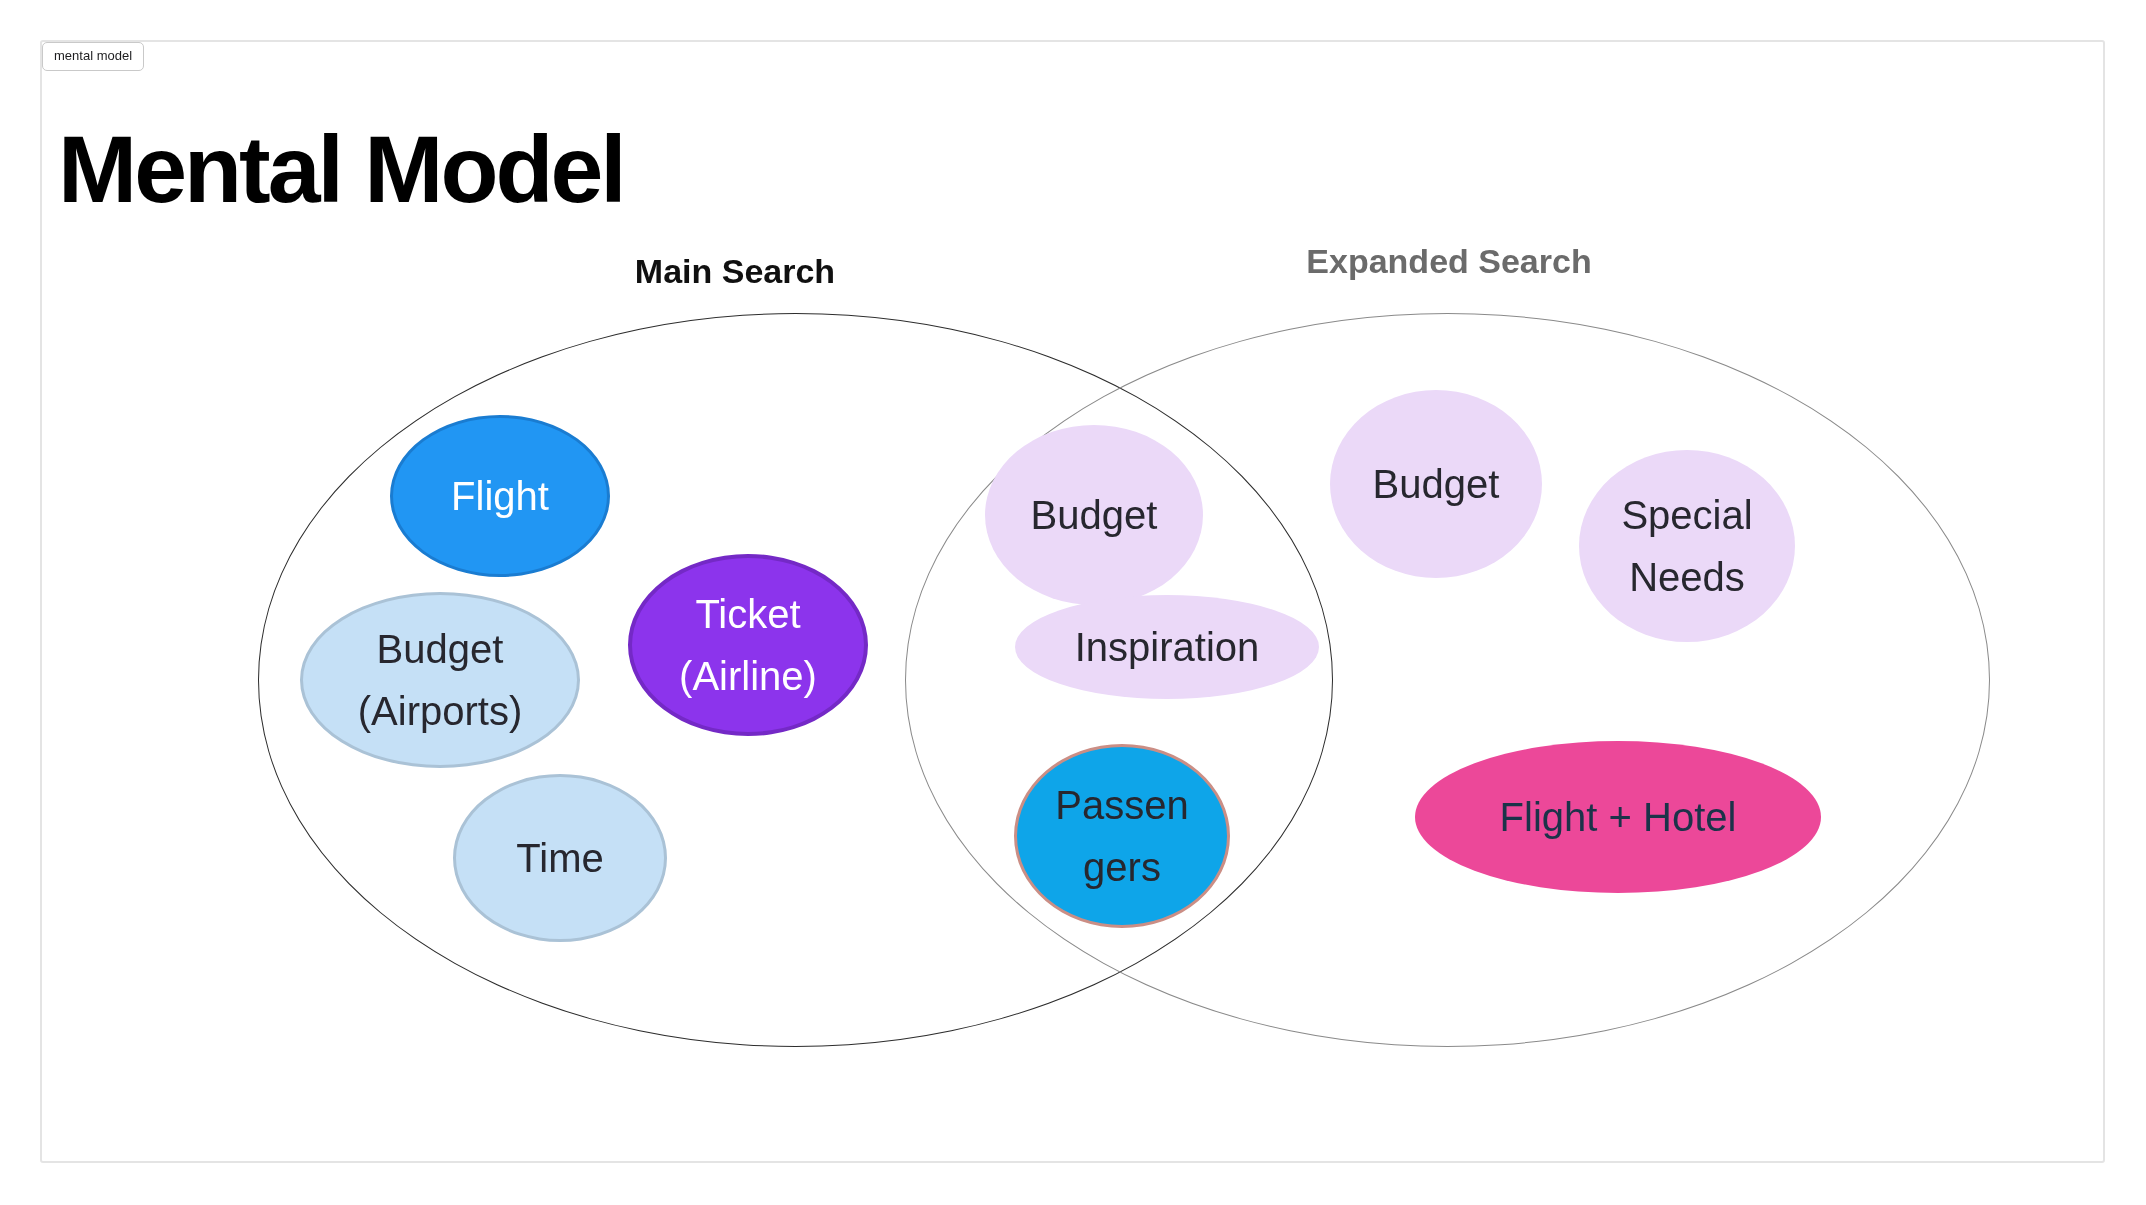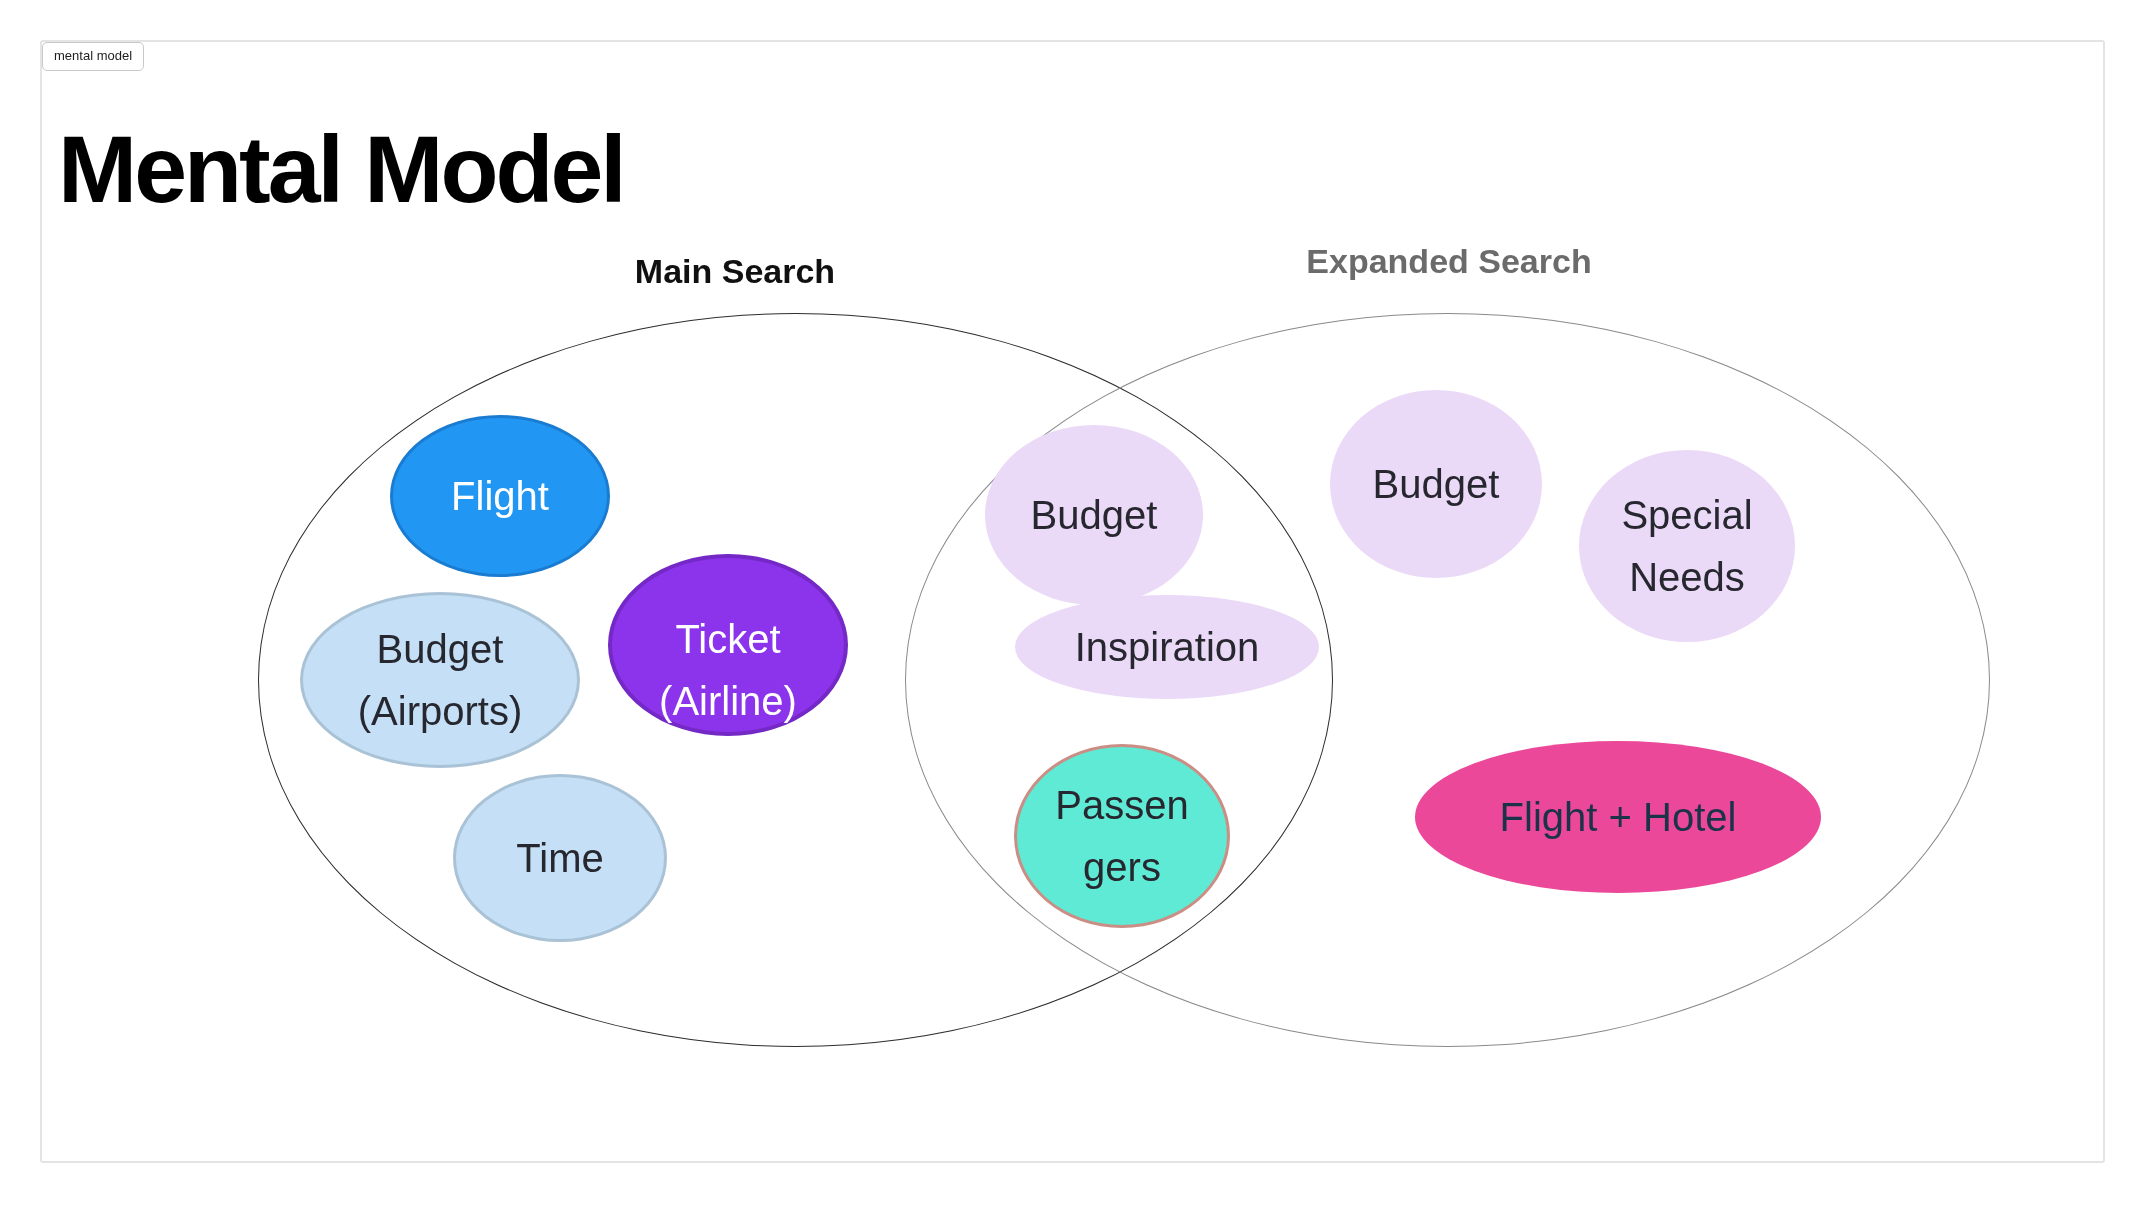--- a/index.html
+++ b/index.html
@@ -74,21 +74,21 @@
     align-items: center;
     justify-content: center;
     text-align: center;
     font-size: 40px;
     line-height: 1.55;
   }
   .node-label { white-space: pre-line; }
   .n-flight          { left: 390px;  top: 415px; width: 220px; height: 162px; }
   .n-route-airports  { left: 300px;  top: 592px; width: 280px; height: 176px; }
   .n-time            { left: 453px;  top: 774px; width: 214px; height: 168px; }
-  .n-ticket-airline  { left: 608px;  top: 554px; width: 240px; height: 182px; border-width: 4px; align-items: flex-end; }
+  .n-ticket-airline  { left: 628px;  top: 554px; width: 240px; height: 182px; border-width: 4px; }
   .n-budget-shared   { left: 985px;  top: 425px; width: 218px; height: 180px; }
   .n-inspiration     { left: 1015px; top: 595px; width: 304px; height: 104px; }
   .n-passengers      { left: 1014px; top: 744px; width: 216px; height: 184px; }
   .n-budget-expanded { left: 1330px; top: 390px; width: 212px; height: 188px; }
   .n-special-needs   { left: 1579px; top: 450px; width: 216px; height: 192px; }
   .n-flight-hotel    { left: 1415px; top: 741px; width: 406px; height: 152px; }
 </style>
 </head>
 <body>
 
@@ -125,21 +125,21 @@
   </div>
 
   <div class="node n-budget-shared" style="background-color: rgb(235, 217, 248); color: rgb(39, 39, 47);">
     <span class="node-label">Budget</span>
   </div>
 
   <div class="node n-inspiration" style="background-color: rgb(235, 217, 248); color: rgb(39, 39, 47);">
     <span class="node-label">Inspiration</span>
   </div>
 
-  <div class="node n-passengers" style="background-color: #5eead4; border-color: rgb(203, 142, 133); color: rgb(39, 39, 47);">
+  <div class="node n-passengers" style="background-color: #0ea5e9; border-color: rgb(203, 142, 133); color: rgb(39, 39, 47);">
     <span class="node-label">Passen
 gers</span>
   </div>
 
   <div class="node n-budget-expanded" style="background-color: rgb(235, 217, 248); color: rgb(39, 39, 47);">
     <span class="node-label">Budget</span>
   </div>
 
   <div class="node n-special-needs" style="background-color: rgb(235, 217, 248); color: rgb(39, 39, 47);">
     <span class="node-label">Special

